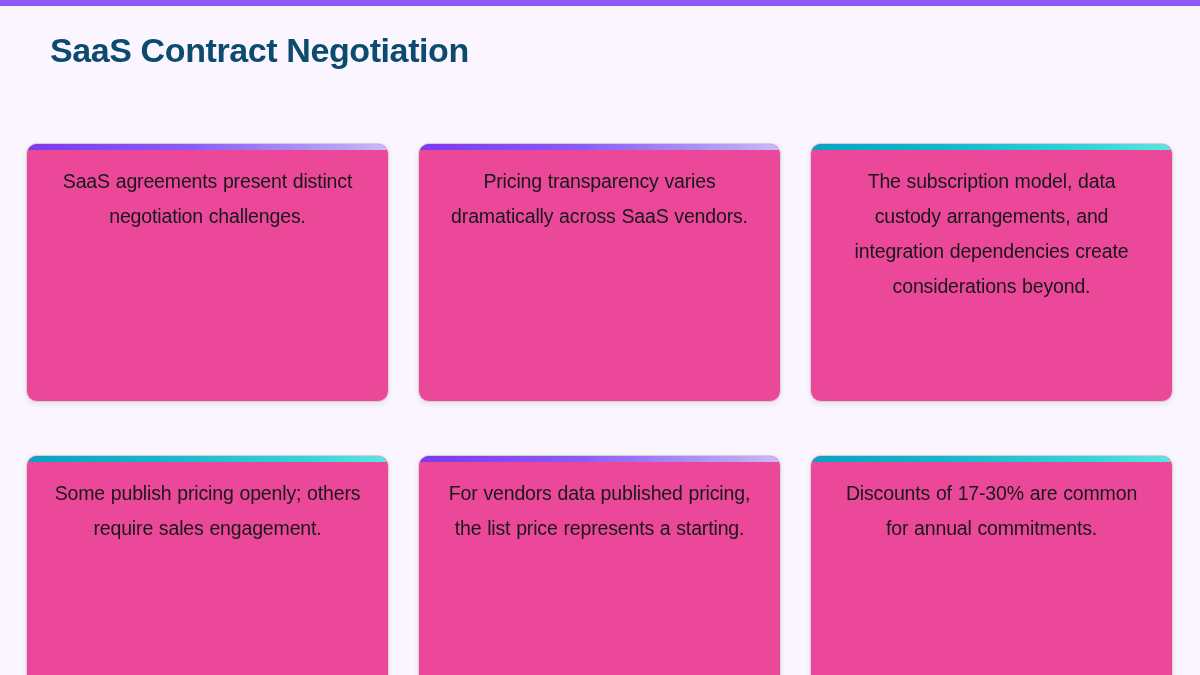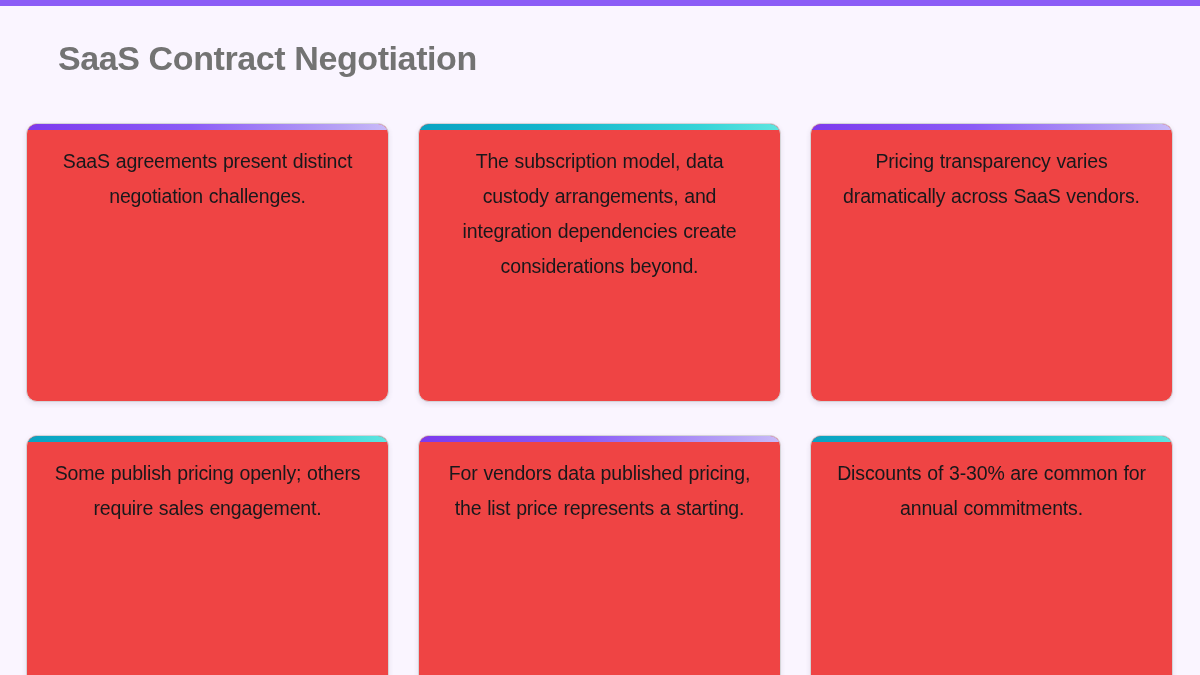--- a/index.html
+++ b/index.html
@@ -32,49 +32,50 @@
     left: 0;
     width: 1200px;
     height: 6px;
     background: #8b5cf6;
   }
 
   .slide-title {
     position: absolute;
     left: 50px;
     top: 28px;
-    margin: 8px;
+    margin: 0;
     font-size: 34px;
     line-height: 44px;
     font-weight: bold;
     letter-spacing: -0.4px;
-    color: #737373;
+    color: #0c4a6e;
     white-space: nowrap;
   }
 
   .card-grid {
     position: absolute;
     left: 26px;
     top: 123px;
     width: 1148px;
     display: grid;
     grid-template-columns: repeat(3, 363px);
     grid-template-rows: repeat(2, 279px);
     column-gap: 29px;
     row-gap: 33px;
   }
 
   .card {
     position: relative;
     box-sizing: border-box;
-    background: #ef4444;
+    background: #ec4899;
     border: 1px solid #d4d4d8;
     border-radius: 11px;
     box-shadow: 0 2px 5px rgba(60, 50, 90, 0.10);
     overflow: hidden;
+    margin-top: 20px;
   }
 
   .card-accent {
     position: absolute;
     top: 0;
     left: 0;
     right: 0;
     height: 6px;
   }
 
@@ -117,49 +118,49 @@
 
   <div class="card-grid">
 
     <div class="card accent-purple">
       <div class="card-accent"></div>
       <div class="card-body">
         <p class="card-text">SaaS agreements present distinct negotiation challenges.</p>
       </div>
     </div>
 
+    <div class="card accent-purple">
+      <div class="card-accent"></div>
+      <div class="card-body">
+        <p class="card-text">Pricing transparency varies dramatically across SaaS vendors.</p>
+      </div>
+    </div>
+
     <div class="card accent-teal">
       <div class="card-accent"></div>
       <div class="card-body">
         <p class="card-text">The subscription model, data custody arrangements, and integration dependencies create considerations beyond.</p>
-      </div>
-    </div>
-
-    <div class="card accent-purple">
-      <div class="card-accent"></div>
-      <div class="card-body">
-        <p class="card-text">Pricing transparency varies dramatically across SaaS vendors.</p>
       </div>
     </div>
 
     <div class="card accent-teal">
       <div class="card-accent"></div>
       <div class="card-body">
         <p class="card-text">Some publish pricing openly; others require sales engagement.</p>
       </div>
     </div>
 
     <div class="card accent-purple">
       <div class="card-accent"></div>
       <div class="card-body">
         <p class="card-text">For vendors data published pricing, the list price represents a starting.</p>
       </div>
     </div>
 
     <div class="card accent-teal">
       <div class="card-accent"></div>
       <div class="card-body">
-        <p class="card-text">Discounts of 3-30% are common for annual commitments.</p>
+        <p class="card-text">Discounts of 17-30% are common for annual commitments.</p>
       </div>
     </div>
 
   </div>
 </div>
 
 </body></html>

